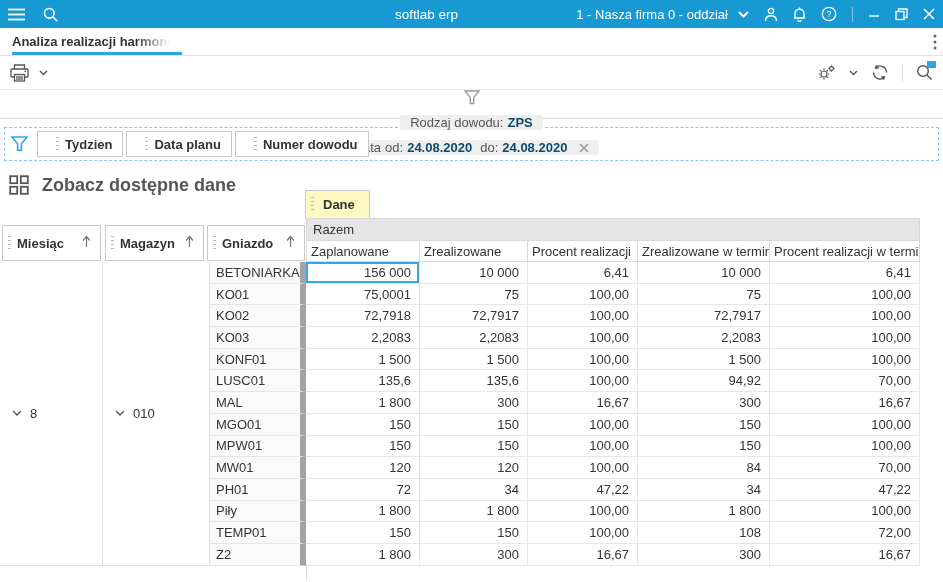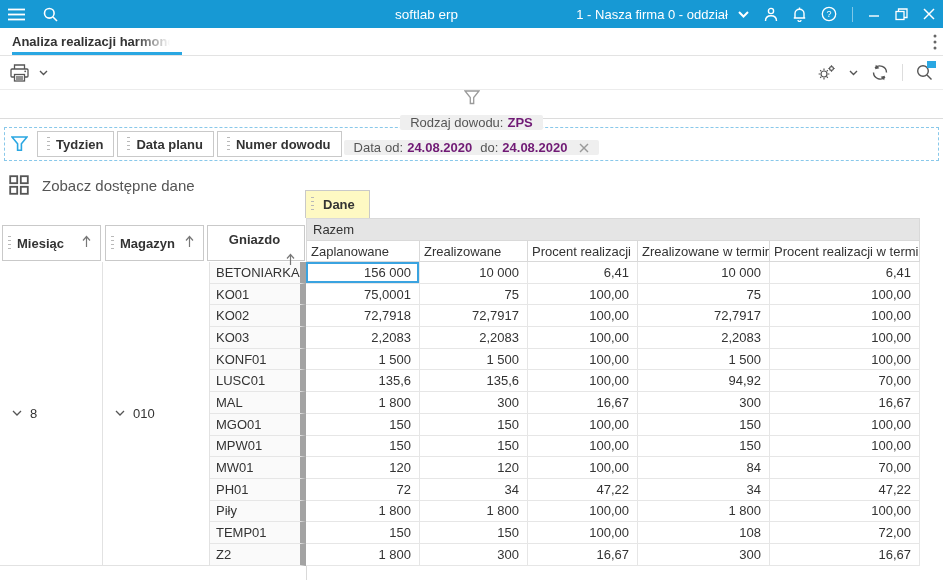--- a/index.html
+++ b/index.html
@@ -27,41 +27,41 @@
   .toolbar { height:34px; display:flex; align-items:center; padding:0 10px; border-bottom:1px solid #ececec; background:#fff; }
   .tool-group { display:flex; align-items:center; gap:10px; }
   .tool-right { margin-left:auto; display:flex; align-items:center; gap:13px; }
   .tool-divider { width:1px; height:17px; background:#ddd; }
   .search-wrap { position:relative; }
   .search-badge { position:absolute; right:-3px; top:-3px; width:9px; height:7px; background:#2aa7e2; }
 
   
   .filterbar { height:29px; display:flex; align-items:center; gap:10px; padding:0 10px; border-bottom:1px solid #dcdcdc; background:#fff;flex-direction:column; }
   .fchip { display:flex; align-items:center; height:22px; background:#efefef; border-radius:2px; padding:0 10px; font-size:13px; color:#555; gap:4px; white-space:nowrap; }
-  .fchip b { color:#701a75; font-weight:700; }
+  .fchip b { color:#0c4a6e; font-weight:700; }
 
   
   .dropzone { margin:8px 4px 0 4px; height:34px; border:1px dashed #88c8ea; display:flex; align-items:center; gap:3px; padding:0 6px; }
-  .field-chip { display:flex; align-items:center; gap:6px; height:26px; background:#fff; border:1px solid #c9c9c9; padding:0 10px 0 9px; font-size:13px; font-weight:700; color:#333; cursor:grab; }
+  .field-chip { display:flex; align-items:center; gap:6px; height:26px; background:#fff; border:1px solid #c9c9c9; padding:0 10px 0 18px; font-size:13px; font-weight:700; color:#333; cursor:grab; }
   .handle { width:3px; height:15px; background:repeating-linear-gradient(to bottom,#b9b9b9 0 1.5px, transparent 1.5px 4px); }
 
   
   .avail { margin-top:10px; height:28px; display:flex; align-items:center; gap:13px; padding:0 9px; }
-  .avail-label { font-size:15px; color:#555; }
+  .avail-label { font-size:18px; color:#555;font-weight:bold; }
 
   
   .pivot { position:relative; margin-top:19px; }
   .dane-tab { position:absolute; left:305px; top:-28px; height:28px; background:#fef9c3; border:1px solid #c9c9c9; border-bottom:none; display:flex; align-items:center; gap:9px; padding:0 14px 0 5px; font-size:13px; font-weight:700; z-index:3; }
 
   .pivot-header { position:relative; height:44px; }
   .field-box { position:absolute; top:7px; height:36px; background:#fff; border:1px solid #c9c9c9; display:flex; align-items:center; gap:6px; padding:0 8px 0 5px; font-size:13px; font-weight:700; color:#333; cursor:grab; }
   .field-box .arrow { margin-left:auto; }
   .fb-1 { left:2px;   width:99px; }
   .fb-2 { left:105px; width:99px;justify-content:space-between; }
-  .fb-3 { left:207px; width:98px;flex-direction:column; }
+  .fb-3 { left:207px; width:98px; }
 
   .colheader { position:absolute; left:306px; top:0; width:614px; }
   .razem-row { height:22px; border:1px solid #d9d9d9; border-bottom:none; display:flex; align-items:center; padding-left:6px; font-size:13px; background:#e5e5e5; }
   .cols-row { display:grid; grid-template-columns:114px 108px 110px 132px 150px; height:22px; border-top:1px solid #d9d9d9; border-bottom:1px solid #d9d9d9; }
   .col-cell { display:flex; align-items:center; padding-left:4px; font-size:13px; border-right:1px solid #d9d9d9; white-space:nowrap; overflow:hidden; background:#fff; }
   .col-cell:first-child { border-left:1px solid #d9d9d9; }
 
   .pivot-body { display:grid; grid-template-columns:103px 107px 96px 114px 108px 110px 132px 150px 23px; grid-auto-rows:21.7px; font-size:13px; }
   .span-cell { grid-row:1 / span 14; display:flex; align-items:center; gap:8px; padding-left:12px; border-right:1px solid #e2e2e2; border-bottom:1px solid #e2e2e2; background:#fff; }
   .g-col1 { grid-column:1; } .g-col2 { grid-column:2; }

